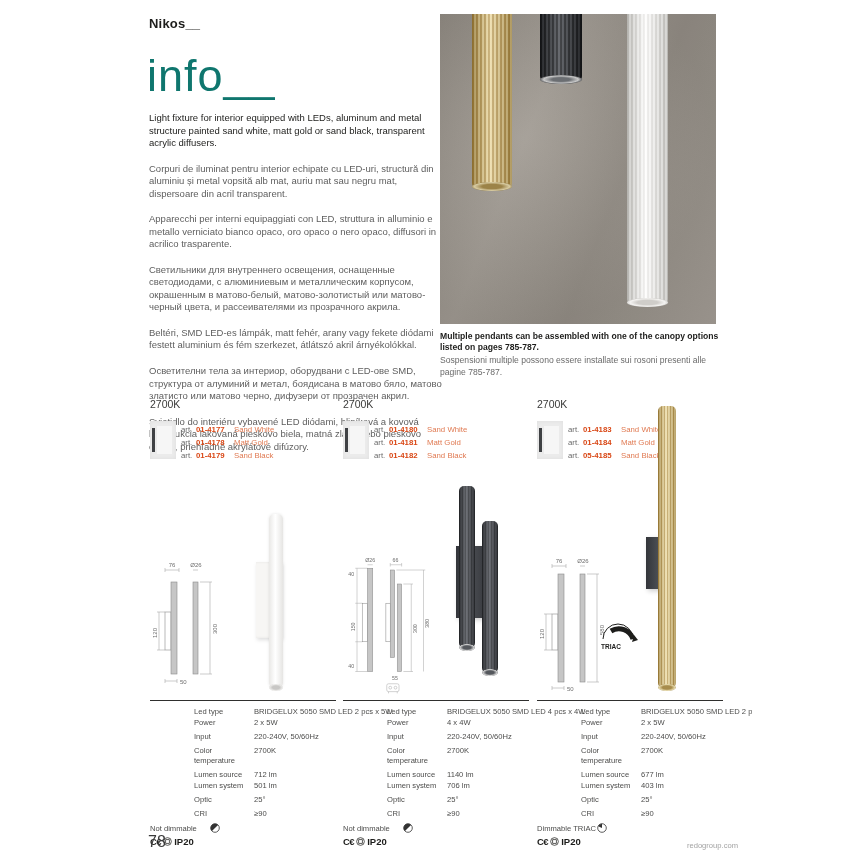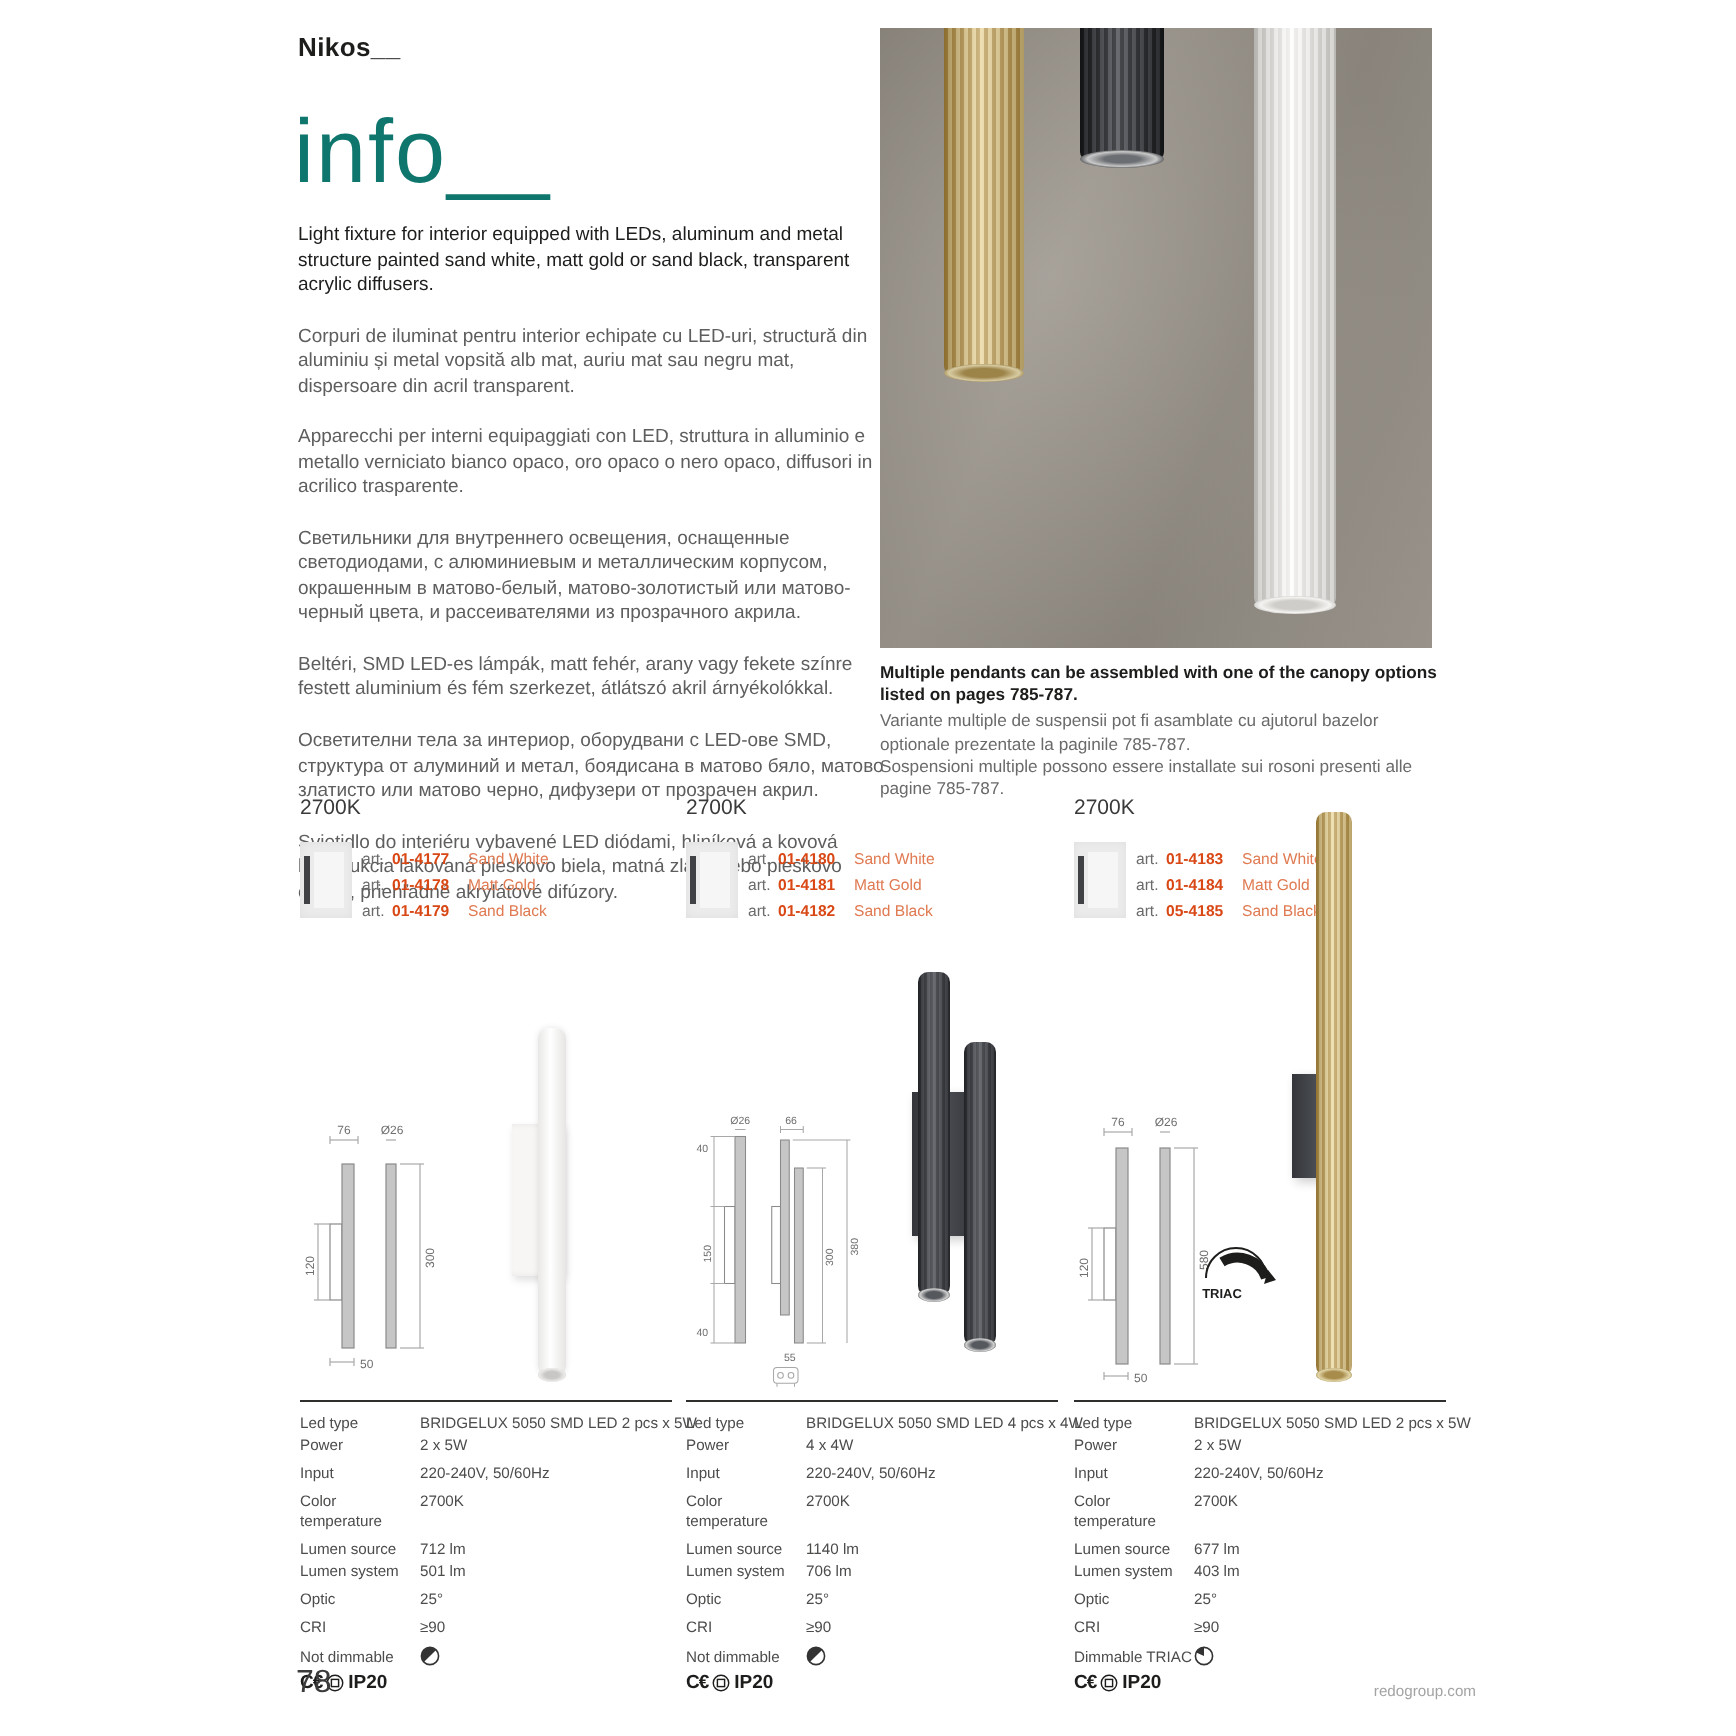--- a/index.html
+++ b/index.html
@@ -73,21 +73,21 @@
   .pt-black{background:linear-gradient(90deg,rgba(0,0,0,.45),rgba(255,255,255,.14) 45%,rgba(0,0,0,.4)),
             repeating-linear-gradient(90deg,#3b3e43 0px,#3b3e43 1.5px,#565960 1.5px,#565960 3px);}
   .pt-black .cap{background:radial-gradient(ellipse at center,#55585d 35%,#d2d2d2 62%,#2b2d31 80%);}
   .pt-gold{background:linear-gradient(90deg,rgba(100,72,14,.4),rgba(255,250,228,.35) 45%,rgba(100,72,14,.35)),
            repeating-linear-gradient(90deg,#b5944c 0px,#b5944c 1.5px,#e8d59d 1.5px,#e8d59d 3px);}
   .pt-gold .cap{background:radial-gradient(ellipse at center,#a78c4c 35%,#e3d6a8 62%,#8e7639 80%);}
 
   
   .spec{position:absolute;left:0;top:302px;width:186px;border-top:1px solid #2f2f2e;
         padding-top:6px;font-size:7.6px;color:#4c4c4b;}
-  .srow{display:flex;line-height:10.6px;}
+  .srow{display:flex;line-height:10.6px;margin-left:44px;}
   .sl{width:60px;flex:none;}
   .sv{white-space:nowrap;}
   .mt{margin-top:3.5px;}
   .dimrow{display:flex;align-items:center;margin-top:3px;line-height:11px;}
   .dimrow .sl{width:60px;}
   .certrow{display:flex;align-items:center;margin-top:2px;gap:2px;}
   .ce{font-weight:bold;font-size:9.5px;letter-spacing:-.5px;color:#1d1d1b;}
   .ip{font-weight:bold;font-size:9.5px;color:#1d1d1b;}
 
   
@@ -100,40 +100,39 @@
 <div class="page">
 
   <div class="brand">Nikos__</div>
   <div class="title">info__</div>
 
   <div class="intro">
     <p class="en">Light fixture for interior equipped with LEDs, aluminum and metal structure painted sand white, matt gold or sand black, transparent acrylic diffusers.</p>
     <p>Corpuri de iluminat pentru interior echipate cu LED-uri, structură din aluminiu și metal vopsită alb mat, auriu mat sau negru mat, dispersoare din acril transparent.</p>
     <p>Apparecchi per interni equipaggiati con LED, struttura in alluminio e metallo verniciato bianco opaco, oro opaco o nero opaco, diffusori in acrilico trasparente.</p>
     <p>Светильники для внутреннего освещения, оснащенные светодиодами, с алюминиевым и металлическим корпусом, окрашенным в матово-белый, матово-золотистый или матово-черный цвета, и рассеивателями из прозрачного акрила.</p>
-    <p>Beltéri, SMD LED-es lámpák, matt fehér, arany vagy fekete színre festett aluminium és fém szerkezet, átlátszó akril árnyékolókkal.</p>
+    <p>Beltéri, SMD LED-es lámpák, matt fehér, arany vagy fekete diódami festett aluminium és fém szerkezet, átlátszó akril árnyékolókkal.</p>
     <p>Осветителни тела за интериор, оборудвани с LED-ове SMD, структура от алуминий и метал, боядисана в матово бяло, матово златисто или матово черно, дифузери от прозрачен акрил.</p>
     <p>Svietidlo do interiéru vybavené LED diódami, hliníková a kovová konštrukcia lakovaná pieskovo biela, matná zlatá alebo pieskovo čierna, priehľadné akrylátové difúzory.</p>
   </div>
 
   <div class="hero">
     <div class="tube tube-gold">
         <div class="cap"></div>
       </div>
     <div class="tube tube-black">
         <div class="cap"></div>
       </div>
     <div class="tube tube-white">
         <div class="cap"></div>
       </div>
   </div>
 
   <div class="caption">
     <p class="cb">Multiple pendants can be assembled with one of the canopy options listed on pages 785-787.</p>
-    <p>Variante multiple de suspensii pot fi asamblate cu ajutorul bazelor optionale prezentate la paginile 785-787.</p>
     <p>Sospensioni multiple possono essere installate sui rosoni presenti alle pagine 785-787.</p>
   </div>
 
   <div class="col c1">
     <div class="temp">2700K</div>
     <div class="thumb">
       <div class="tbar"></div>
         <div class="tface"></div>
     </div>
     <div class="arts">

